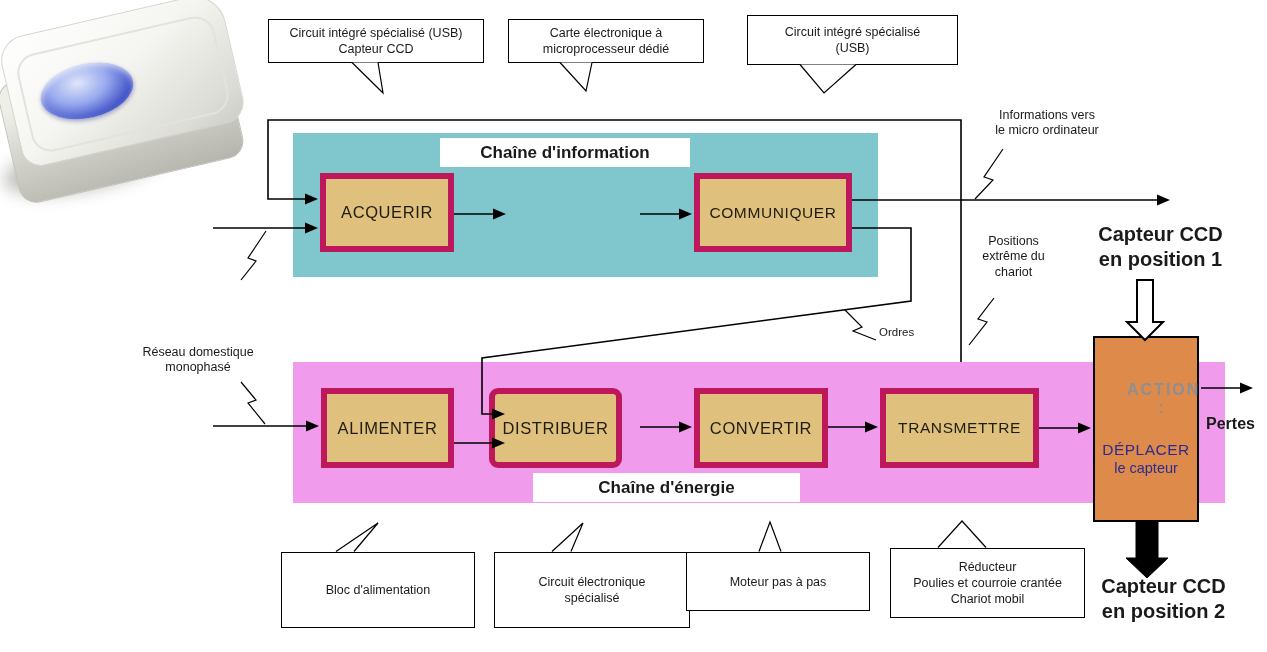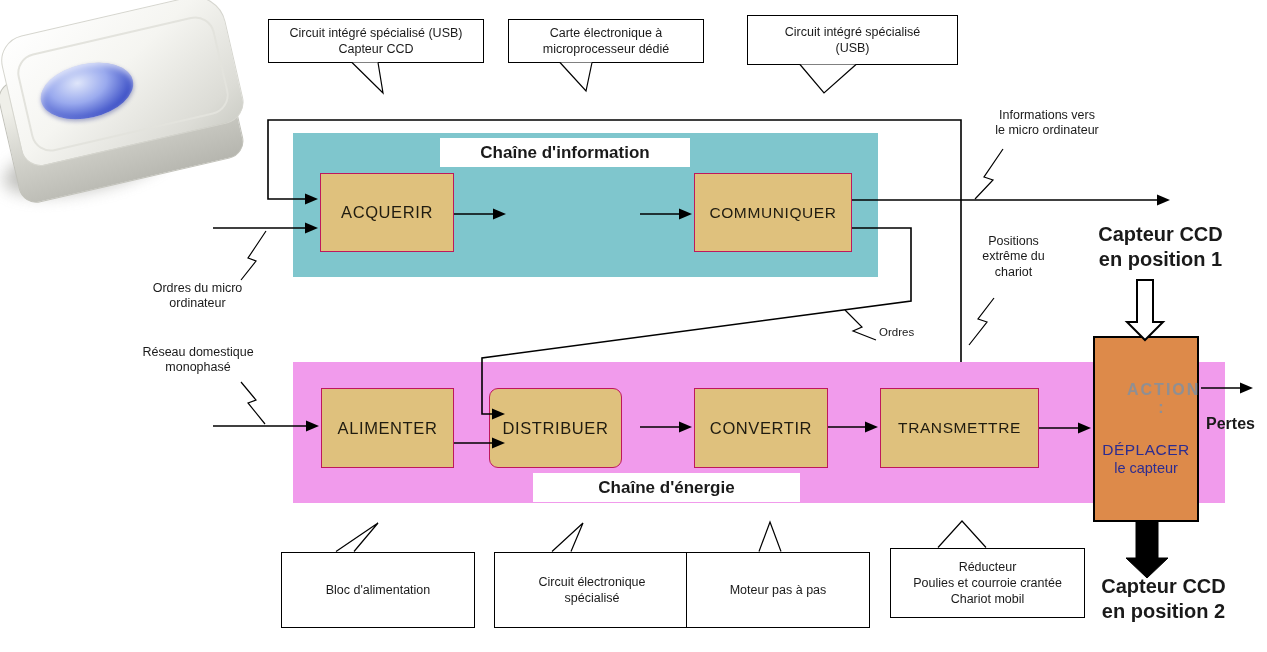--- a/index.html
+++ b/index.html
@@ -12,21 +12,21 @@
           font-family:"Liberation Sans","DejaVu Sans",sans-serif;color:#1a1a1a;}
   .abs{position:absolute;}
   .pre{white-space:pre-line;}
   .chain-bg{position:absolute;}
   .chain-bg.info{left:293px;top:133px;width:585px;height:144px;background:var(--info-bg);}
   .chain-bg.energy{left:293px;top:362px;width:932px;height:141px;background:var(--energy-bg);}
   .chain-title{position:absolute;background:#fff;display:flex;align-items:center;justify-content:center;
                font-weight:bold;font-size:17px;}
   .chain-title.info{left:440px;top:138px;width:250px;height:29px;}
   .chain-title.energy{left:533px;top:473px;width:267px;height:29px;}
-  .fblock{position:absolute;top:173px;height:79px;background:var(--block-bg);border:1px solid #be185d;
+  .fblock{position:absolute;top:173px;height:79px;background:var(--block-bg);border:6px solid #be185d;
           box-sizing:border-box;display:flex;align-items:center;justify-content:center;
           font-size:16.5px;letter-spacing:.6px;color:#201c10;}
   .fblock.energy{top:388px;height:80px;}
   #b-acquerir{left:320px;width:134px;}
   #b-traiter{left:508px;width:132px;}
   #b-communiquer{left:694px;width:158px;font-size:15.5px;}
   #b-alimenter{left:321px;width:133px;}
   #b-distribuer{left:489px;width:133px;border-radius:9px;}
   #b-convertir{left:694px;width:134px;}
   #b-transmettre{left:880px;width:159px;font-size:15.5px;text-align:center;}
@@ -36,21 +36,21 @@
   #action-box .verb{margin-top:24px;font-size:15.5px;color:var(--action-text);letter-spacing:.5px;}
   #action-box .obj{margin-top:1px;font-size:14.5px;color:var(--action-text);}
   .callout{position:absolute;background:#fff;border:1.5px solid #000;box-sizing:border-box;
            display:flex;align-items:center;justify-content:center;text-align:center;
            font-size:12.5px;line-height:1.28;}
   #c1{left:268px;top:19px;width:216px;height:44px;}
   #c2{left:508px;top:19px;width:196px;height:44px;}
   #c3{left:747px;top:15px;width:211px;height:50px;}
   #bc1{left:253px;top:552px;width:194px;height:76px;margin-left:28px;}
   #bc2{left:466px;top:552px;width:196px;height:76px;margin-left:28px;}
-  #bc3{left:686px;top:552px;width:184px;height:76px;text-align:center;}
+  #bc3{left:686px;top:552px;width:184px;height:59px;text-align:center;}
   #bc4{left:890px;top:548px;width:195px;height:70px;}
   .wire-label{position:absolute;text-align:center;font-size:12.5px;line-height:1.22;}
   #lbl-orders-in{left:130px;top:281px;width:135px;}
   #lbl-mains{left:118px;top:345px;width:160px;}
   #lbl-info-out{left:972px;top:108px;width:150px;}
   #lbl-positions{left:966px;top:234px;width:95px;}
   #lbl-orders-mid{left:879px;top:325px;width:60px;text-align:left;font-size:11.5px;}
   #lbl-losses{left:1206px;top:394px;width:48px;text-align:left;font-size:16px;font-weight:bold;margin-top:20px;}
   .sensor-label{position:absolute;text-align:center;font-weight:bold;font-size:20px;line-height:1.25;}
   #lbl-pos1{left:1083px;top:222px;width:155px;}
@@ -114,22 +114,20 @@
 (USB)</div>
 
   <div class="callout pre" id="bc1">Bloc d'alimentation</div>
   <div class="callout pre" id="bc2">Circuit électronique
 spécialisé</div>
   <div class="callout pre" id="bc3">Moteur pas à pas</div>
   <div class="callout pre" id="bc4">Réducteur
 Poulies et courroie crantée
 Chariot mobil</div>
 
-  <div class="wire-label pre" id="lbl-orders-in">Ordres du micro
-ordinateur</div>
   <div class="wire-label pre" id="lbl-mains">Réseau domestique
 monophasé</div>
   <div class="wire-label pre" id="lbl-info-out">Informations vers
 le micro ordinateur</div>
   <div class="wire-label pre" id="lbl-positions">Positions
 extrême du
 chariot</div>
   <div class="wire-label" id="lbl-orders-mid">Ordres</div>
   <div class="wire-label" id="lbl-losses">Pertes</div>
   <div class="sensor-label pre" id="lbl-pos1">Capteur CCD

